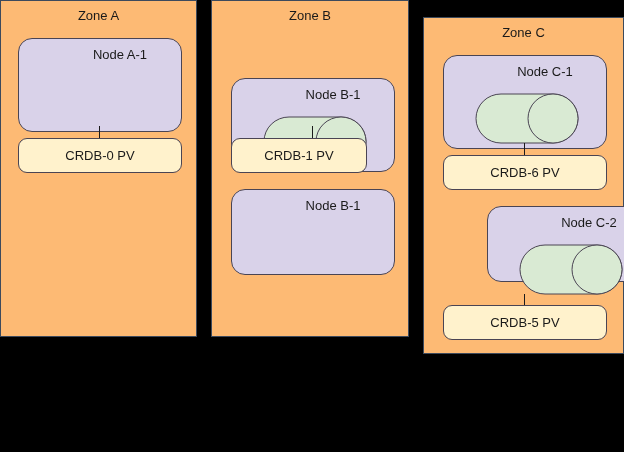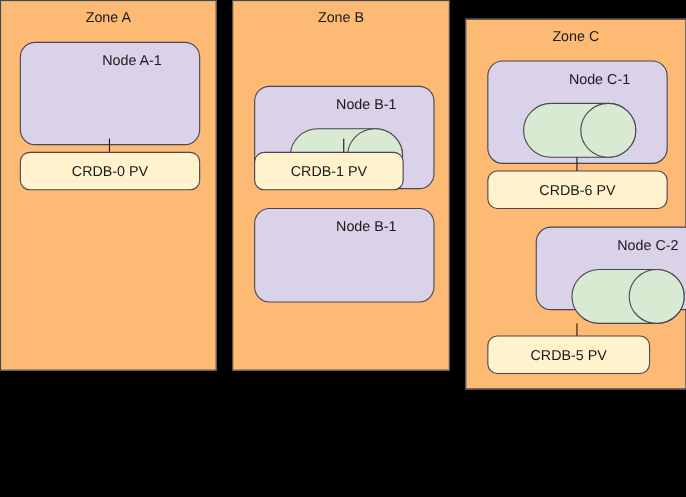--- a/index.html
+++ b/index.html
@@ -172,18 +172,18 @@
       <div class="cylinder" style="left:31px; top:37px; width:104px; height:51px;">
         <svg width="104" height="51" viewBox="0 0 104 51">
           <path d="M26,1 L78,1 A25,24.5 0 0 1 78,50 L26,50 A25,24.5 0 0 1 26,1 Z" fill="#d9ead3" stroke="#4a4453" stroke-width="1"></path>
           <ellipse cx="78" cy="25.5" rx="25" ry="24.5" fill="#d9ead3" stroke="#4a4453" stroke-width="1"></ellipse>
         </svg>
       </div>
     </div>
 
     <div class="connector" style="left:100px; top:276px; height:13px;"></div>
 
-    <div class="pv" style="left:19px; top:287px; width:148px; height:35px;">
+    <div class="pv" style="left:19px; top:287px; width:164px; height:35px;">
       <span class="pv-label">CRDB-5 PV</span>
     </div>
   </div>
 
 </div>
 
 </body></html>

